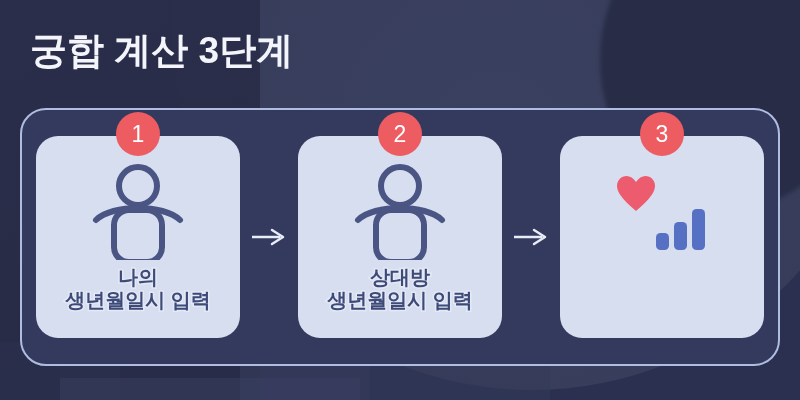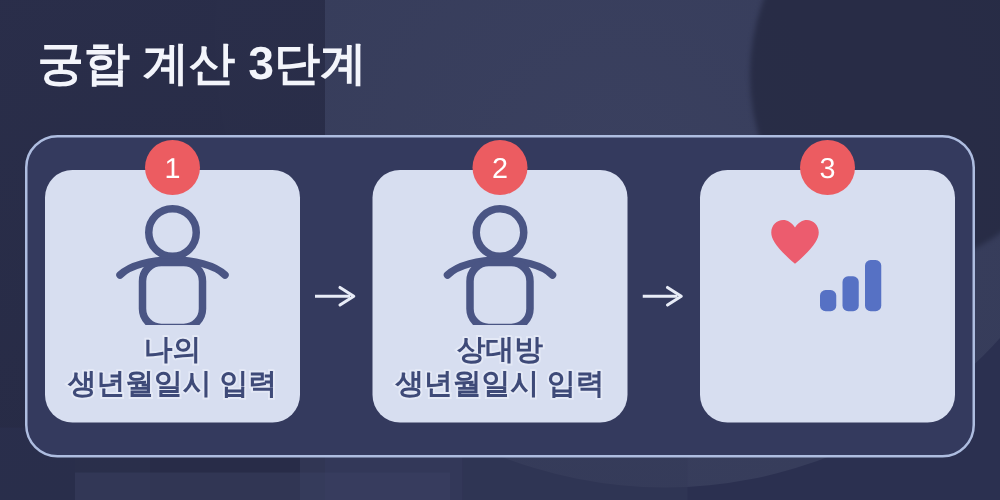--- a/index.html
+++ b/index.html
@@ -137,21 +137,21 @@
   .icon-area {
     height: 108px;
     margin-top: 22px;
     display: flex;
     align-items: center;
     justify-content: center;
   }
 
   .card-label {
     text-align: center;
-    font-size: 23px;
+    font-size: 20px;
     font-weight: 700;
     line-height: 1.16;
     color: #3e4a78;
     white-space: pre-line;
     -webkit-text-stroke: 3px #e4e9f6;
     paint-order: stroke fill;
   }
   .card-label.c3 { color: #49558a; }
 
   

